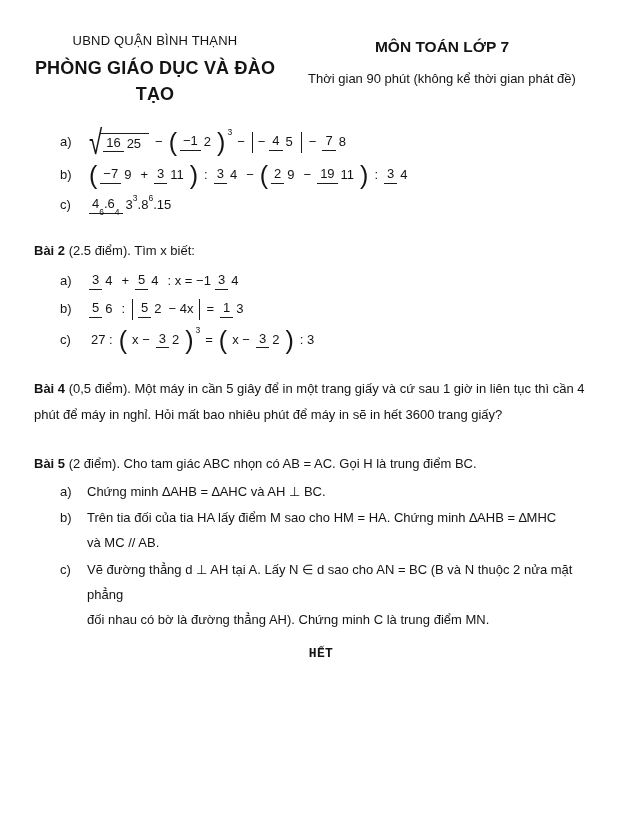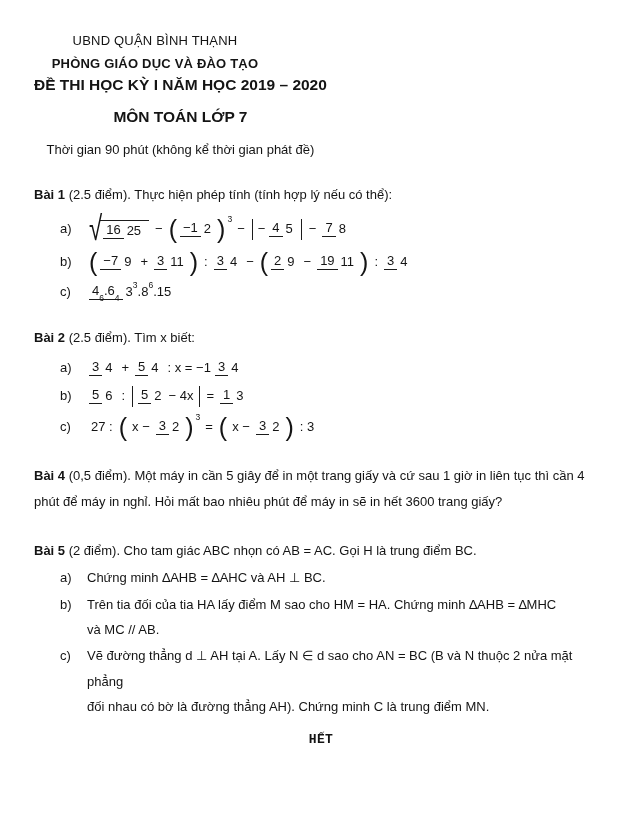--- a/index.html
+++ b/index.html
@@ -4,24 +4,24 @@
 <style>
   html,body{margin:0;padding:0;}
   body{
     width:638px;height:828px;overflow:hidden;background:#ffffff;color:#141414;
     font:13px/1.45 "Liberation Sans", sans-serif;
     -webkit-font-smoothing:antialiased;
   }
   .page{padding:26px 30px 0 34px;}
 
   
-  .hdr{display:flex;align-items:flex-start;flex-direction:column;}
+  .hdr{display:flex;align-items:flex-start;}
   .hdr-left{width:242px;text-align:center;padding-top:6px;}
   .hdr-left .l1{font-size:13px;letter-spacing:.2px;}
-  .hdr-left .l2{font-size:13px;font-weight:bold;margin-top:4px;letter-spacing:.2px;}
+  .hdr-left .l2{font-size:18px;font-weight:bold;margin-top:4px;letter-spacing:.2px;}
   .hdr-right{flex:1;text-align:center;}
   .hdr-right .t1{font-size:15.5px;font-weight:bold;}
   .hdr-right .t2{font-size:15.5px;font-weight:bold;margin-top:10px;text-align:center;}
   .hdr-right .t3{font-size:13px;margin-top:12px;}
 
   
   .prob{margin-top:23px;}
   .prob-head{margin:0;line-height:2.02;}
   .prob-label{font-weight:bold;}
   .part{display:flex;align-items:center;margin:8px 0 8px 26px;}
@@ -55,28 +55,26 @@
 <body>
 
 <div class="page">
 
   <div class="hdr">
     <div class="hdr-left">
       <div class="l1">UBND QUẬN BÌNH THẠNH</div>
       <div class="l2">PHÒNG GIÁO DỤC VÀ ĐÀO TẠO</div>
     </div>
     <div class="hdr-right">
-      <div class="t1">ĐỀ THI HỌC KỲ I NĂM HỌC 2019 – 2020</div>
       <div class="t2">MÔN TOÁN LỚP 7</div>
       <div class="t3">Thời gian 90 phút (không kể thời gian phát đề)</div>
     </div>
   </div>
 
   <div class="prob">
-    <p class="prob-head"><span class="prob-label">Bài 1</span> <span>(2.5 điểm). Thực hiện phép tính (tính hợp lý nếu có thể):</span></p>
     <div class="part">
       <span class="part-label">a)</span>
       <span class="math">
           <span class="sqrt">
             <span class="rad">√</span>
             <span class="sqrt-body">
               <span class="frac">
                 <span class="num">16</span>
                 <span class="den">25</span>
               </span>

